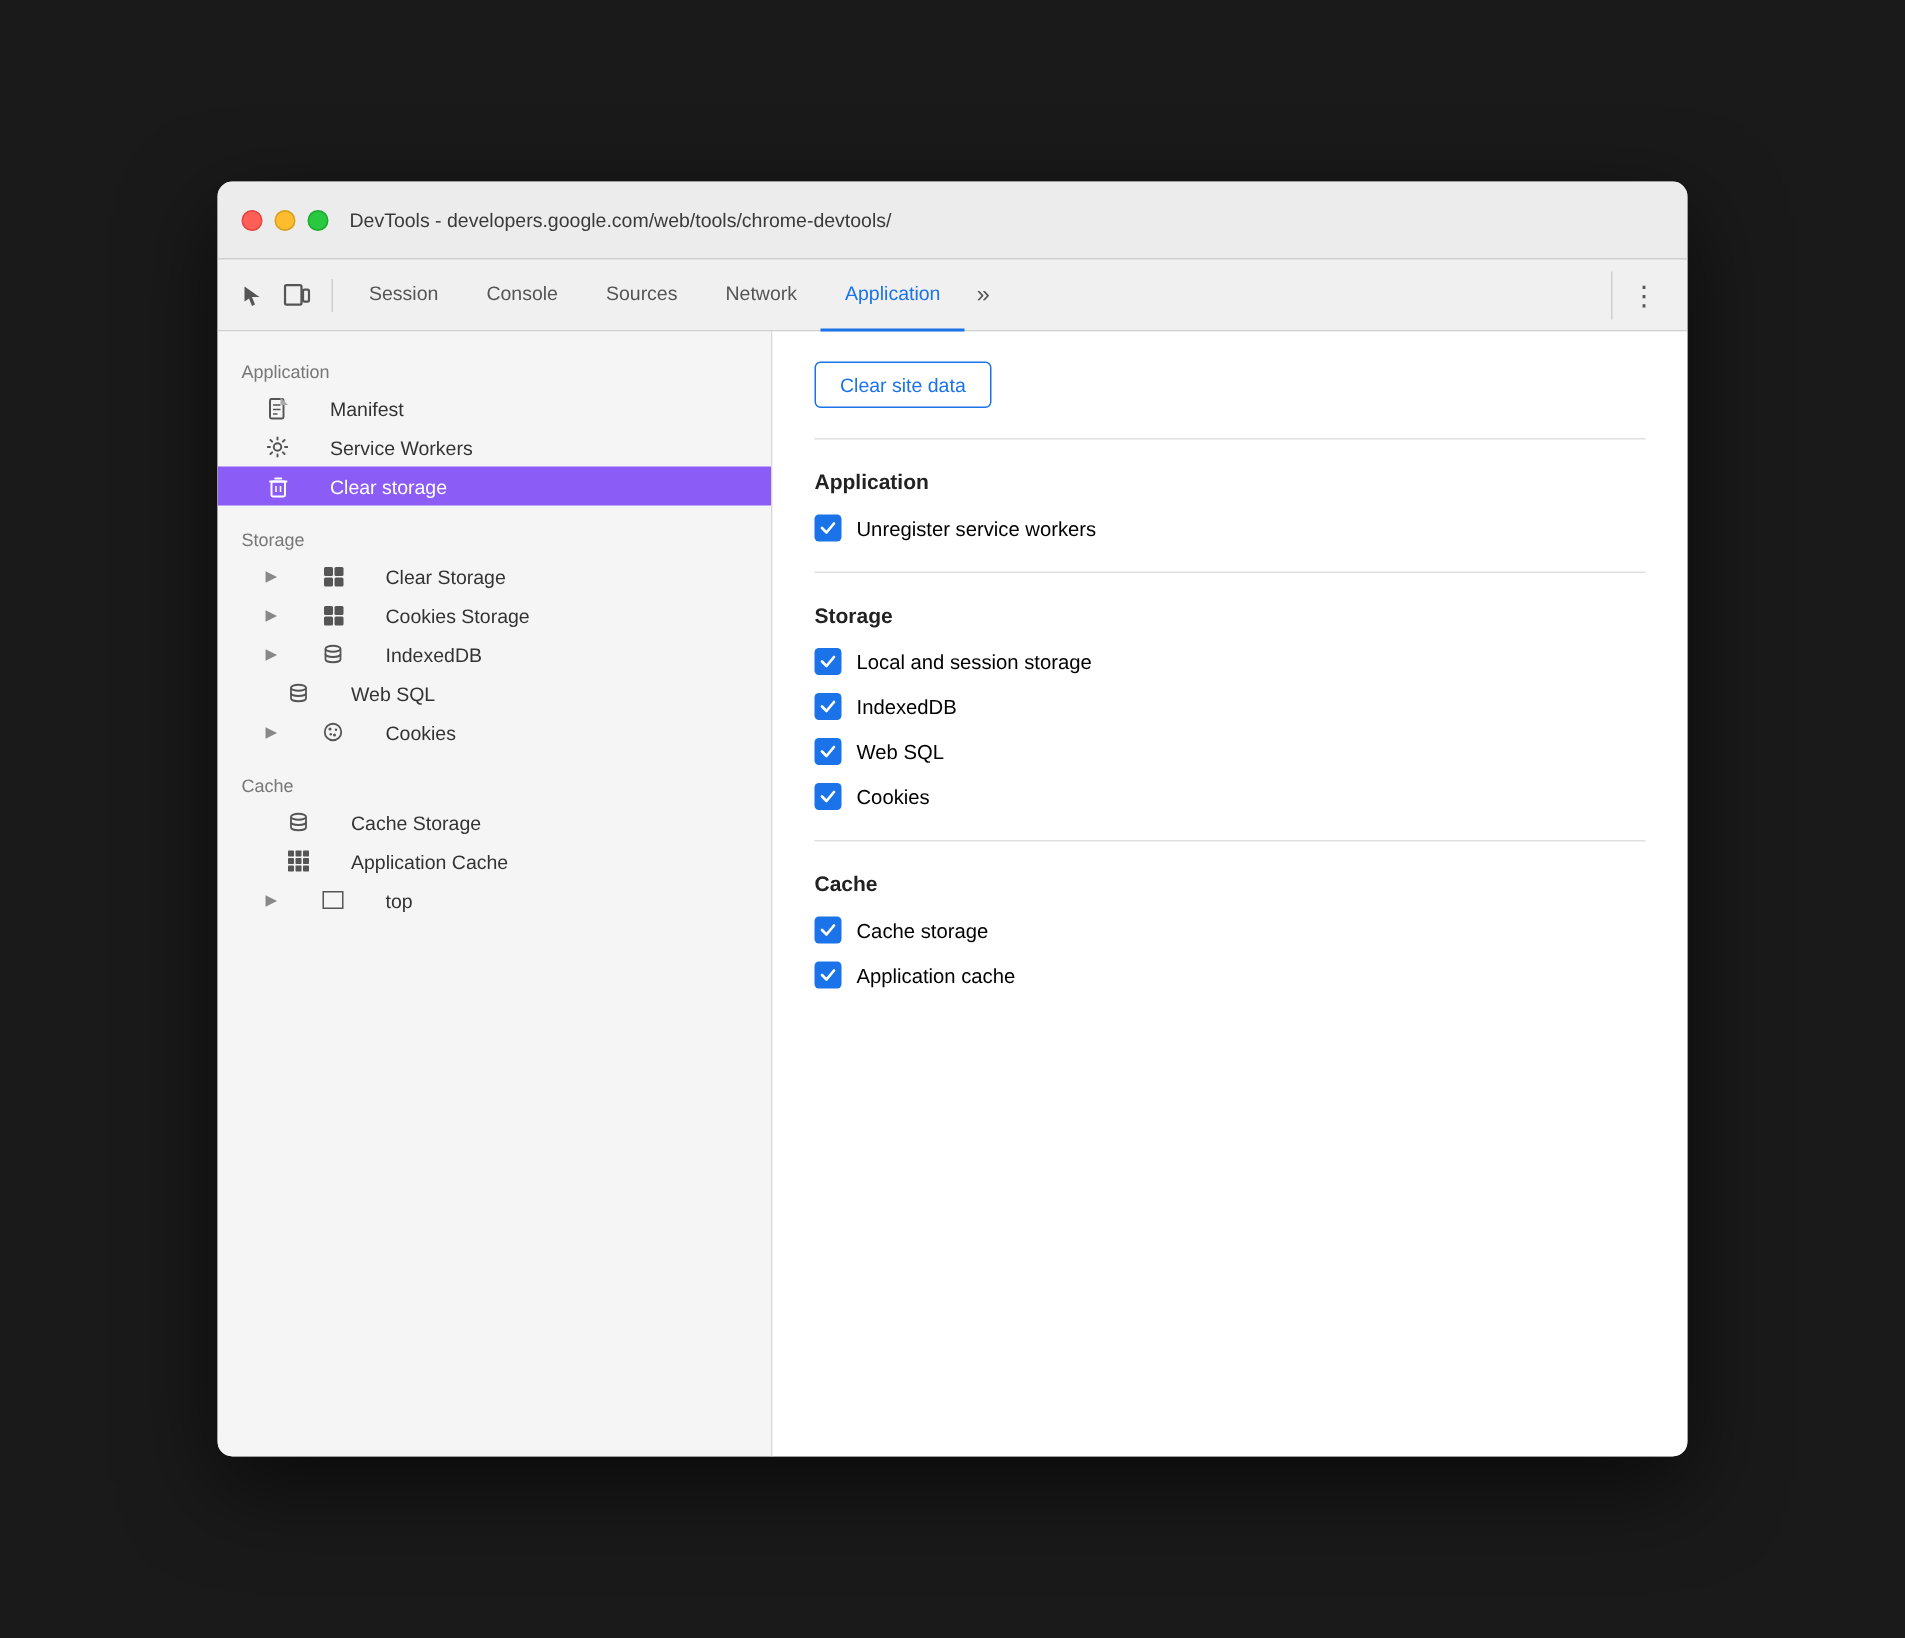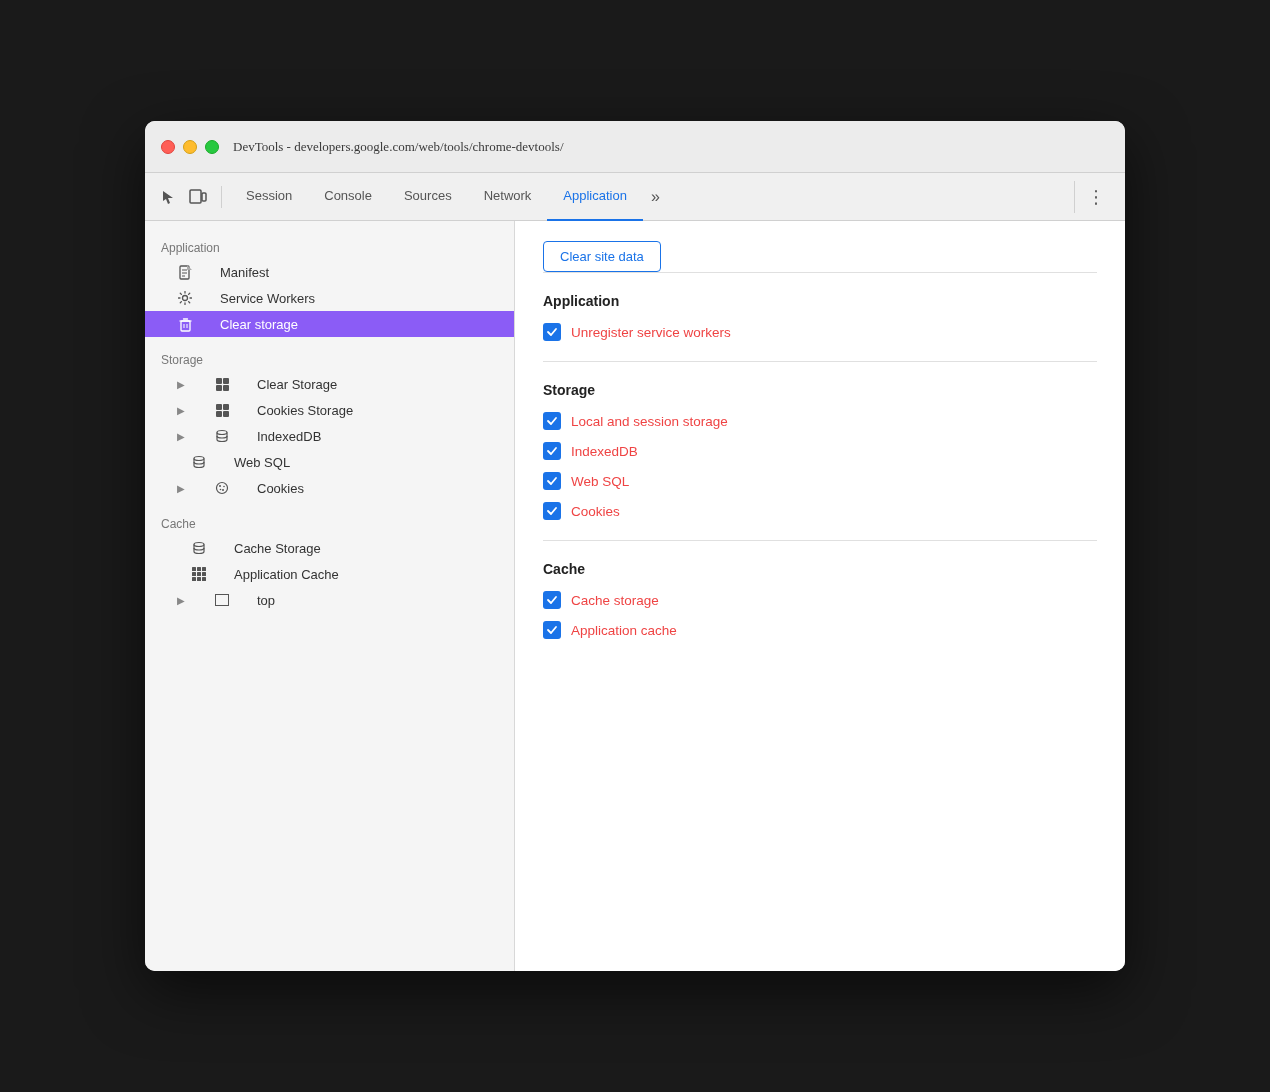--- a/index.html
+++ b/index.html
@@ -39,21 +39,20 @@
       border-radius: 50%;
       cursor: pointer;
     }
     .tl-red { background: #ff5f57; border: 1px solid #e0443e; }
     .tl-yellow { background: #febc2e; border: 1px solid #d4a017; }
     .tl-green { background: #28c840; border: 1px solid #1aab29; }
     .title-text {
       font-size: 13px;
       color: #3a3a3a;
       font-weight: 500;
-      font-family: Liberation Serif, serif;
     }
     
     .toolbar {
       background: #f0f0f0;
       height: 48px;
       display: flex;
       align-items: center;
       padding: 0 12px;
       border-bottom: 1px solid #d0d0d0;
       gap: 0;
@@ -172,20 +171,21 @@
       font-size: 13px;
     }
     
     .panel {
       flex: 1;
       background: white;
       overflow-y: auto;
       padding: 20px 28px;
     }
     .panel-top {
+      padding-bottom: 20px;
       border-bottom: 1px solid #e0e0e0;
       margin-bottom: 20px;
     }
     .clear-btn {
       border: 1px solid #1a73e8;
       background: white;
       color: #1a73e8;
       padding: 7px 16px;
       border-radius: 4px;
       font-size: 13px;
@@ -205,21 +205,21 @@
       font-weight: 600;
       color: #222;
       margin-bottom: 14px;
     }
     .check-item {
       display: flex;
       align-items: center;
       gap: 10px;
       margin-bottom: 12px;
       font-size: 13.5px;
-      color: #ef4444;
+      color: #000000;
     }
     .check-item:last-child { margin-bottom: 0; }
     .checkbox {
       width: 18px;
       height: 18px;
       background: #1a73e8;
       border-radius: 3px;
       display: flex;
       align-items: center;
       justify-content: center;

